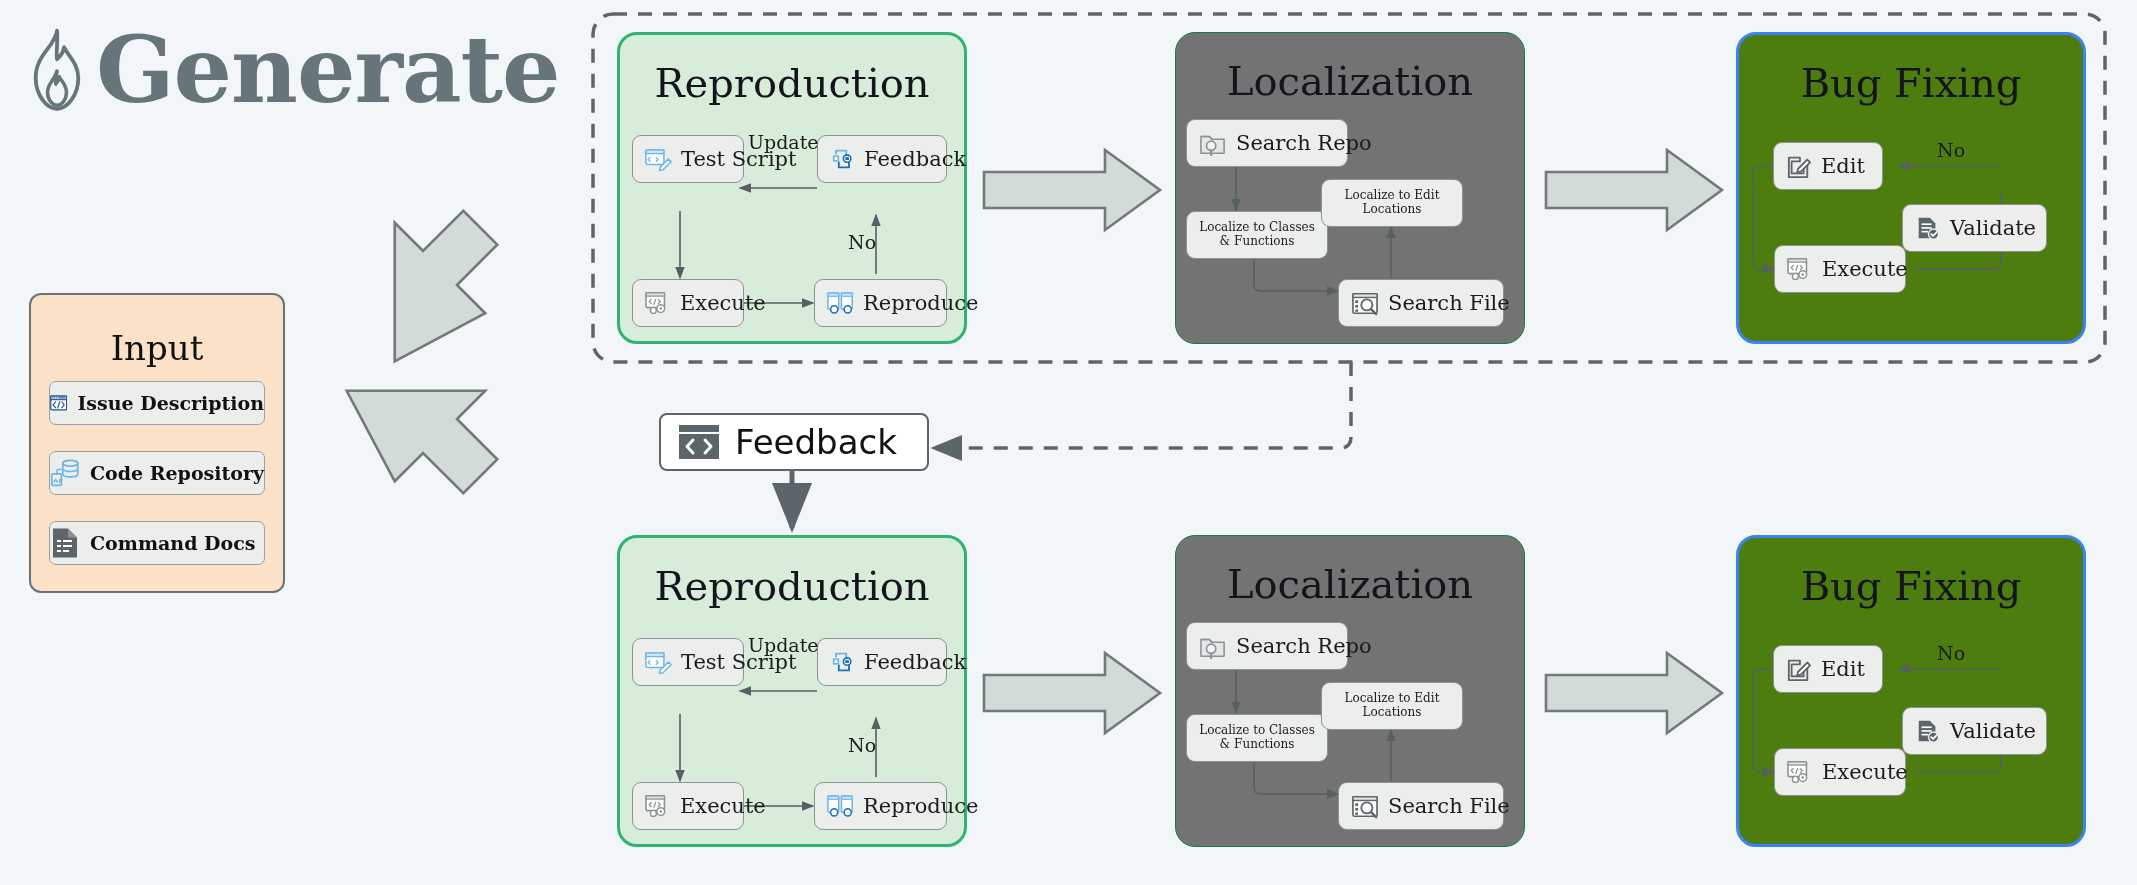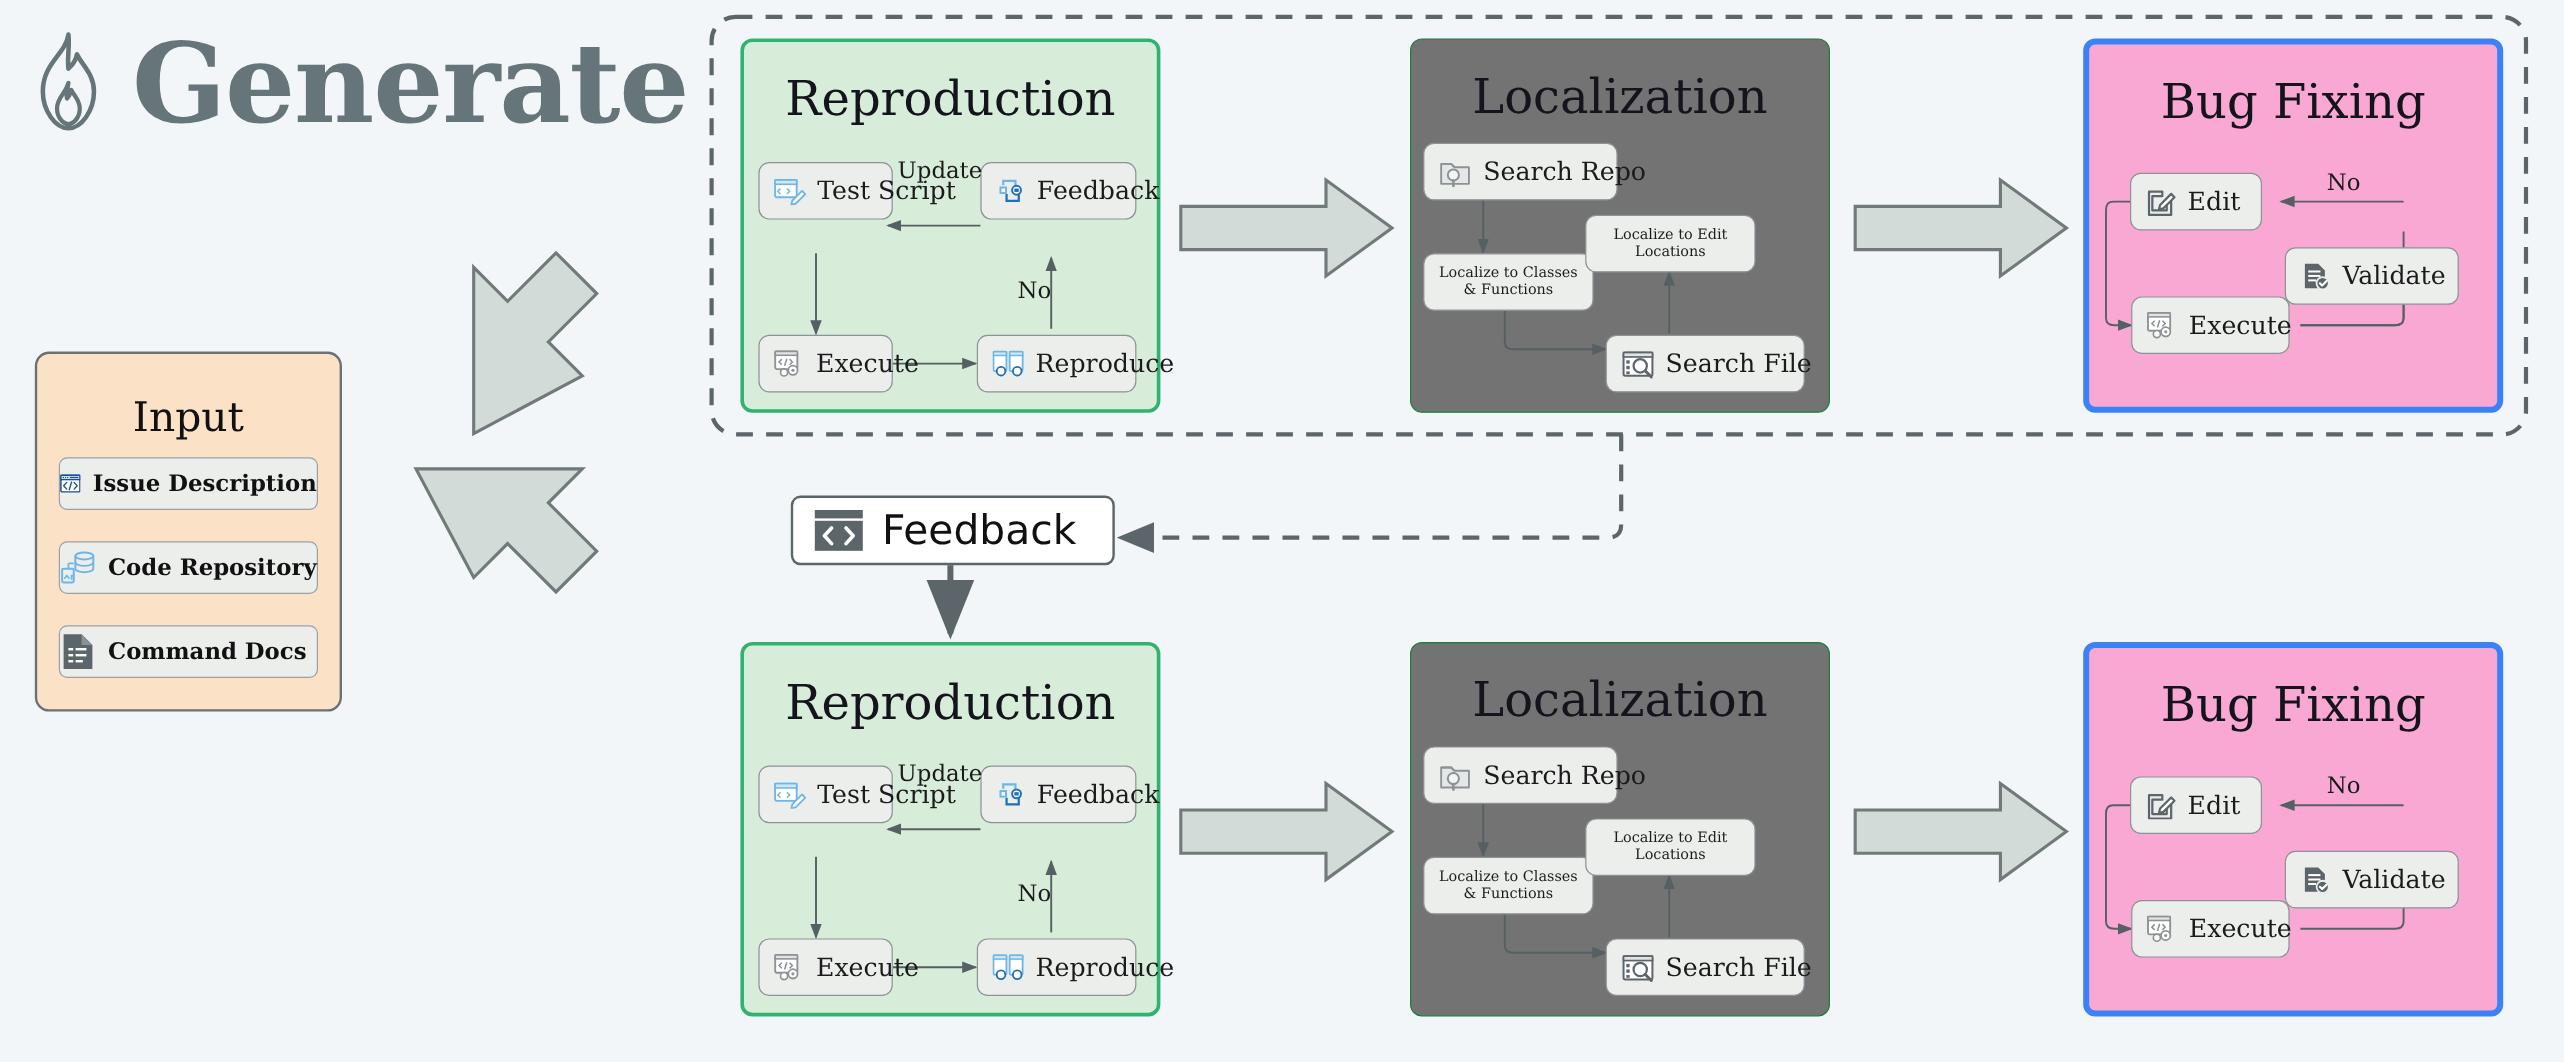--- a/index.html
+++ b/index.html
@@ -7,49 +7,49 @@
     width:2137px;height:885px;
     background:#f2f6f9;
     font-family:"Liberation Serif", serif;
     overflow:hidden;
   }
   #stage{position:relative;width:2137px;height:885px;}
 
   
   .brand{
     position:absolute;left:18px;top:24px;
-    display:flex;align-items:flex-start;gap:14px;
+    display:flex;align-items:flex-end;
   }
   .brand-icon{width:78px;height:90px;display:block;}
   .brand-text{
     font-family:"DejaVu Serif", serif;
     font-weight:700;
     font-size:92px;
     line-height:1;
     color:#66757a;
     letter-spacing:-1px;
   }
 
   
   .panel{
     position:absolute;
-    border-radius:10px;
+    border-radius:20px;
     box-sizing:border-box;
   }
   .panel-title{
     position:absolute;left:0;right:0;
     text-align:center;
     font-family:"DejaVu Serif", serif;
     font-size:40px;
     color:#14141c;
     line-height:1;
   }
   .panel.repro{ background:#d7ecd9; border:3px solid #2fb371; }
   .panel.local{ background:#737373; border:1px solid #15803d; }
-  .panel.fix  { background:#f9a8d4; border:5px solid #3b82f6; }
+  .panel.fix  { background:#4d7c0f; border:3px solid #3b82f6; }
 
   
   .panel.input{
     background:#fbe2c7;
     border:2.5px solid #6b7176;
     border-radius:12px;
   }
   .input-title{
     position:absolute;left:0;right:0;top:12px;
     text-align:center;

